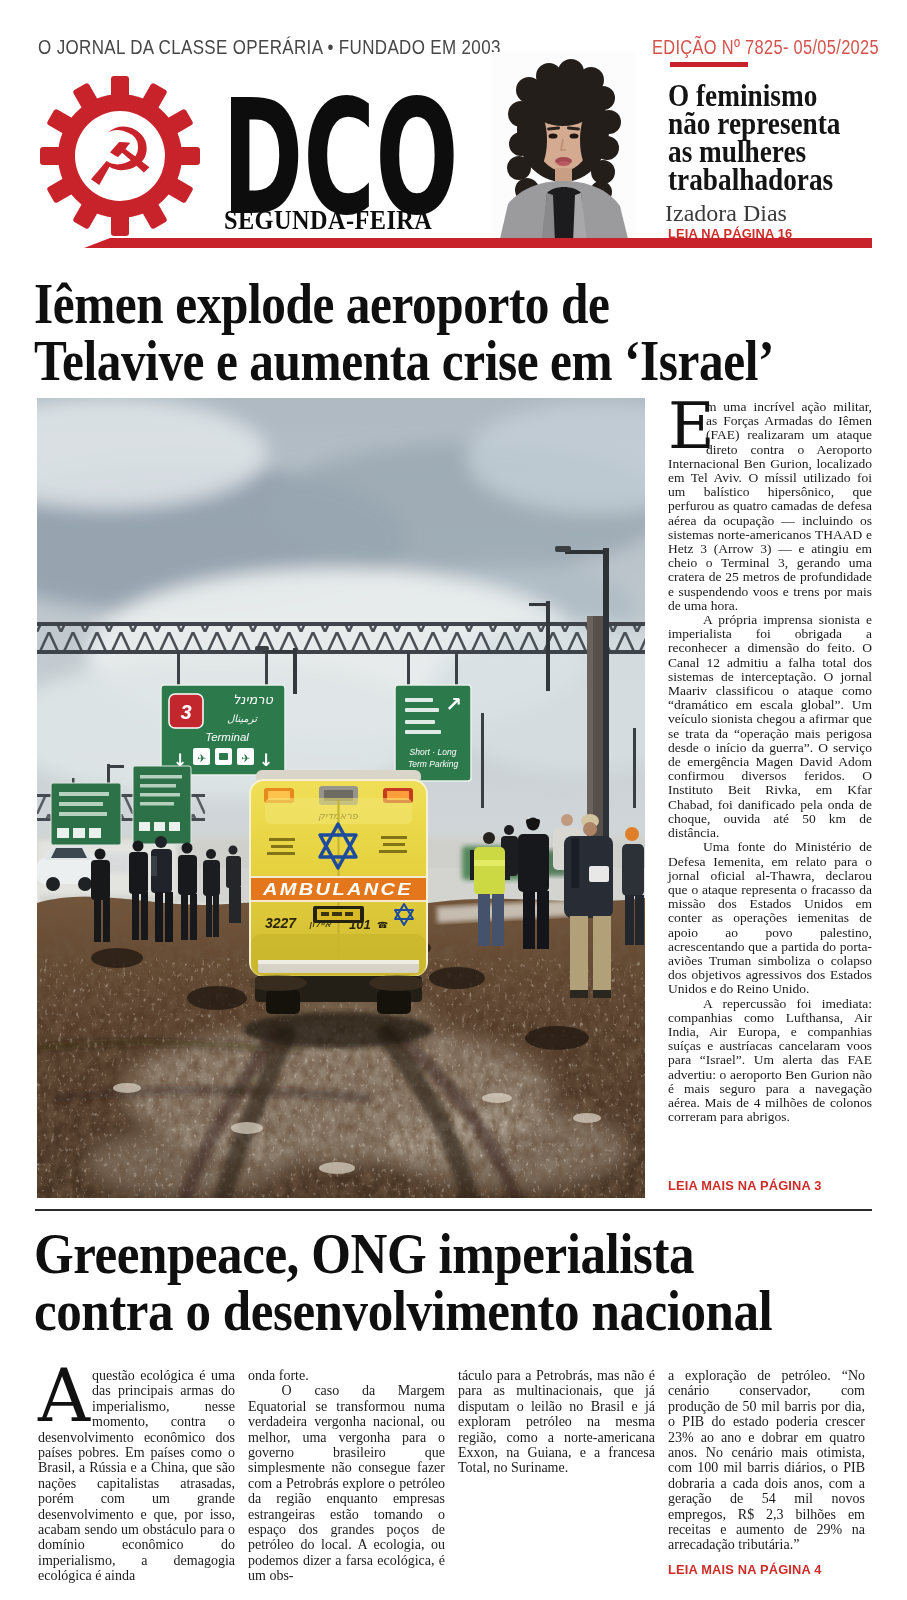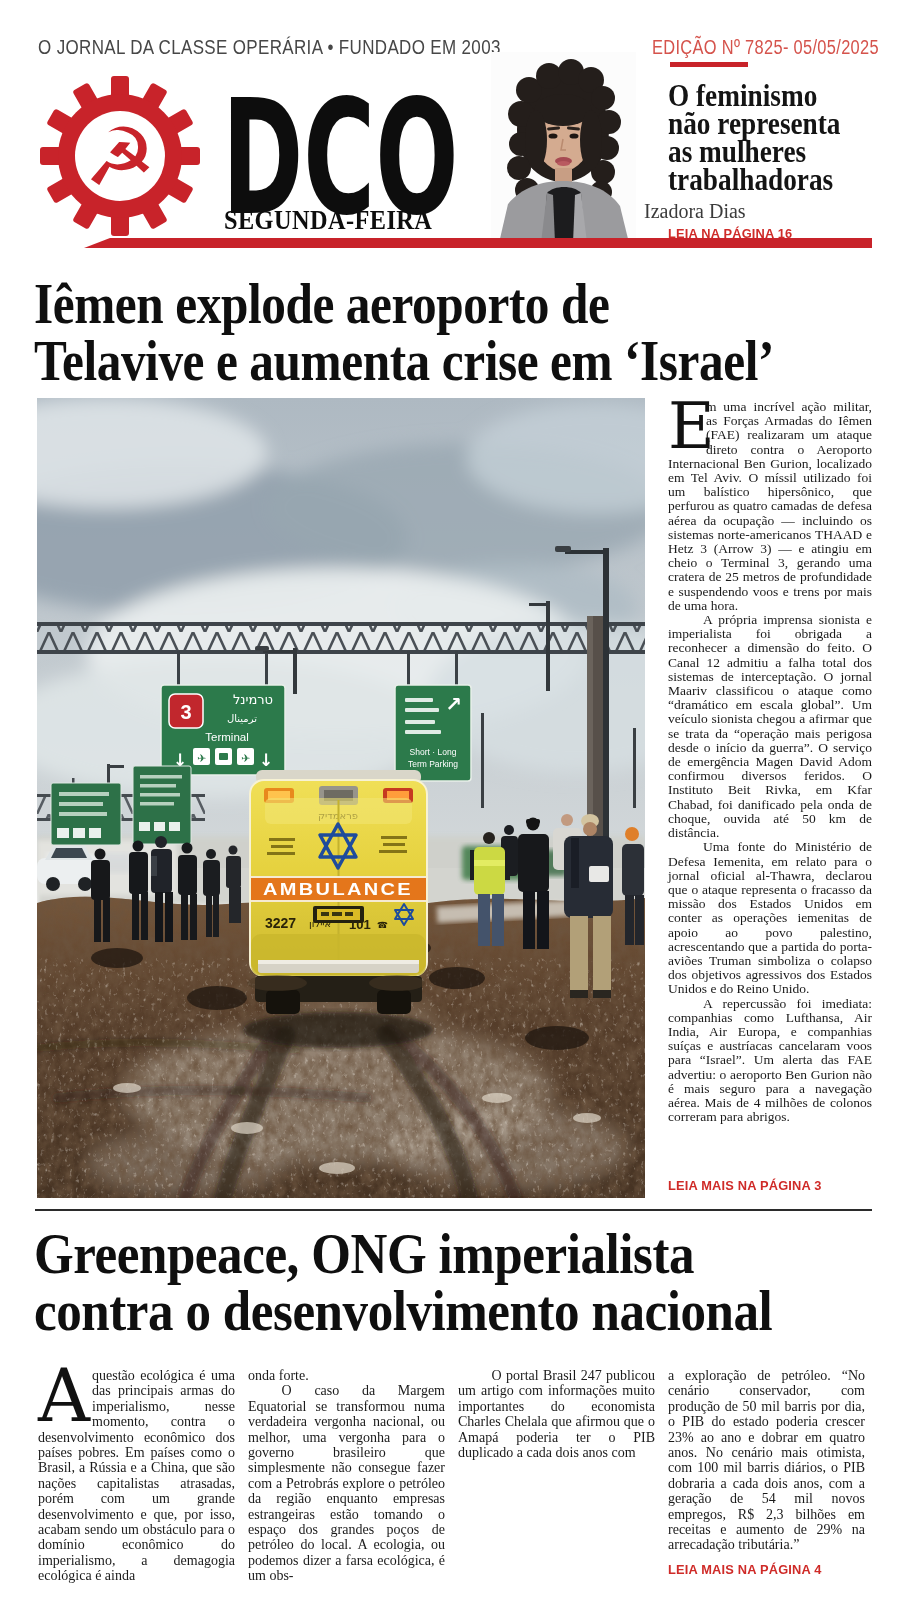--- a/index.html
+++ b/index.html
@@ -9,21 +9,21 @@
   .condS{font-family:"Liberation Sans",sans-serif;transform-origin:top left;white-space:nowrap;}
   .tagline{left:38px;top:36px;font-size:20px;color:#474747;letter-spacing:.4px;transform:scaleX(.85);}
   .edition{left:652px;top:36px;font-size:20px;color:#d5534c;letter-spacing:.4px;transform:scaleX(.82);}
   .dco{left:222px;top:79px;font-family:"DejaVu Sans",sans-serif;font-weight:bold;font-size:158px;
        line-height:158px;color:#0d0d0d;transform:scaleX(.62);transform-origin:top left;white-space:nowrap;}
   .dcoday{left:224px;top:205px;font-family:"Liberation Serif",serif;font-weight:bold;font-size:27px;
        letter-spacing:.5px;color:#0d0d0d;transform:scaleX(.9);transform-origin:top left;white-space:nowrap;}
   .redrule{left:670px;top:62px;width:78px;height:5px;background:#c8232a;}
   .teaser-line{left:668px;font-family:"Liberation Serif",serif;font-weight:bold;font-size:31px;
        color:#141414;transform:scaleX(.88);transform-origin:top left;white-space:nowrap;}
-  .byline{left:644px;top:200px;font-size:20px;color:#3b3b3b;}
+  .byline{left:665px;top:200px;font-size:24px;color:#3b3b3b;}
   .leia{font-family:"Liberation Sans",sans-serif;font-weight:bold;font-size:13.5px;color:#cf2b28;
        letter-spacing:.2px;transform:scaleX(.95);transform-origin:top left;white-space:nowrap;cursor:pointer;}
   .redbar{left:84px;top:238px;width:788px;height:10px;background:#c8232a;
        clip-path:polygon(26px 0,788px 0,788px 10px,0 10px);}
   .h1line{left:34px;font-family:"Liberation Serif",serif;font-weight:bold;font-size:58px;
        letter-spacing:-.5px;color:#0f0f0f;transform:scaleX(.85);transform-origin:top left;white-space:nowrap;}
   .h2line{left:34px;font-family:"Liberation Serif",serif;font-weight:bold;font-size:58px;
        letter-spacing:-.5px;color:#0f0f0f;transform:scaleX(.88);transform-origin:top left;white-space:nowrap;}
   .leadcol{left:668px;top:400px;width:204px;font-size:13.5px;line-height:14.2px;text-align:justify;}
   .leadcol p{margin:0;}
@@ -118,21 +118,21 @@
   <div class="abs teaser-line" style="top:106px;">não representa</div>
   <div class="abs teaser-line" style="top:134px;">as mulheres</div>
   <div class="abs teaser-line" style="top:162px;">trabalhadoras</div>
   <div class="abs byline">Izadora Dias</div>
   <div class="abs leia" style="left:668px;top:226px;">LEIA NA PÁGINA 16</div>
   <div class="abs redbar"></div>
 
   <div class="abs h1line" style="top:270px;">Iêmen explode aeroporto de</div>
   <div class="abs h1line" style="top:327px;">Telavive e aumenta crise em ‘Israel’</div>
 
-  <div class="abs" style="left:37px;top:398px;">
+  <div class="abs" style="left:37px;top:398px;font-style:italic;">
     <svg width="608" height="800" viewBox="0 0 608 800">
       <defs>
         <linearGradient id="skyG" x1="0" y1="0" x2="0" y2="1">
           <stop offset="0" stop-color="#aeb9c2"></stop>
             <stop offset="1" stop-color="#d3d8da"></stop>
         </linearGradient>
         <linearGradient id="mudG" x1="0" y1="0" x2="0" y2="1">
           <stop offset="0" stop-color="#7b5b3e"></stop>
             <stop offset=".45" stop-color="#553d2a"></stop>
             <stop offset="1" stop-color="#463323"></stop>
@@ -463,21 +463,21 @@
     <div class="col">
       <p>
         <span class="dropcapA">A</span><span>questão ecológica é uma das principais armas do imperialismo, nesse momento, contra o desenvolvimento econômico dos países pobres. Em países como o Brasil, a Rússia e a China, que são nações capitalistas atrasadas, porém com um grande desenvolvimento e que, por isso, acabam sendo um obstáculo para o domínio econômico do imperialismo, a demagogia ecológica é ainda</span>
       </p>
     </div>
     <div class="col">
       <p>onda forte.</p>
       <p class="ind">O caso da Margem Equatorial se transformou numa verdadeira vergonha nacional, ou melhor, uma vergonha para o governo brasileiro que simplesmente não consegue fazer com a Petrobrás explore o petróleo da região enquanto empresas estrangeiras estão tomando o espaço dos grandes poços de petróleo do local. A ecologia, ou podemos dizer a farsa ecológica, é um obs-</p>
     </div>
     <div class="col">
-      <p class="ind">O portal Brasil 247 publicou um artigo com informações muito importantes do economista Charles Chelala que afirmou que o Amapá poderia ter o PIB duplicado a cada dois anos com</p>
+      <p>táculo para a Petrobrás, mas não é para as multinacionais, que já disputam o leilão no Brasil e já exploram petróleo na mesma região, como a norte-americana Exxon, na Guiana, e a francesa Total, no Suriname.</p>
     </div>
     <div class="col">
       <p>a exploração de petróleo. “No cenário conservador, com produção de 50 mil barris por dia, o PIB do estado poderia crescer 23% ao ano e dobrar em quatro anos. No cenário mais otimista, com 100 mil barris diários, o PIB dobraria a cada dois anos, com a geração de 54 mil novos empregos, R$ 2,3 bilhões em receitas e aumento de 29% na arrecadação tributária.”</p>
       <div class="leia" style="position:static;margin-top:9px;">LEIA MAIS NA PÁGINA 4</div>
     </div>
   </div>
 
 </div>
 
 </body></html>

